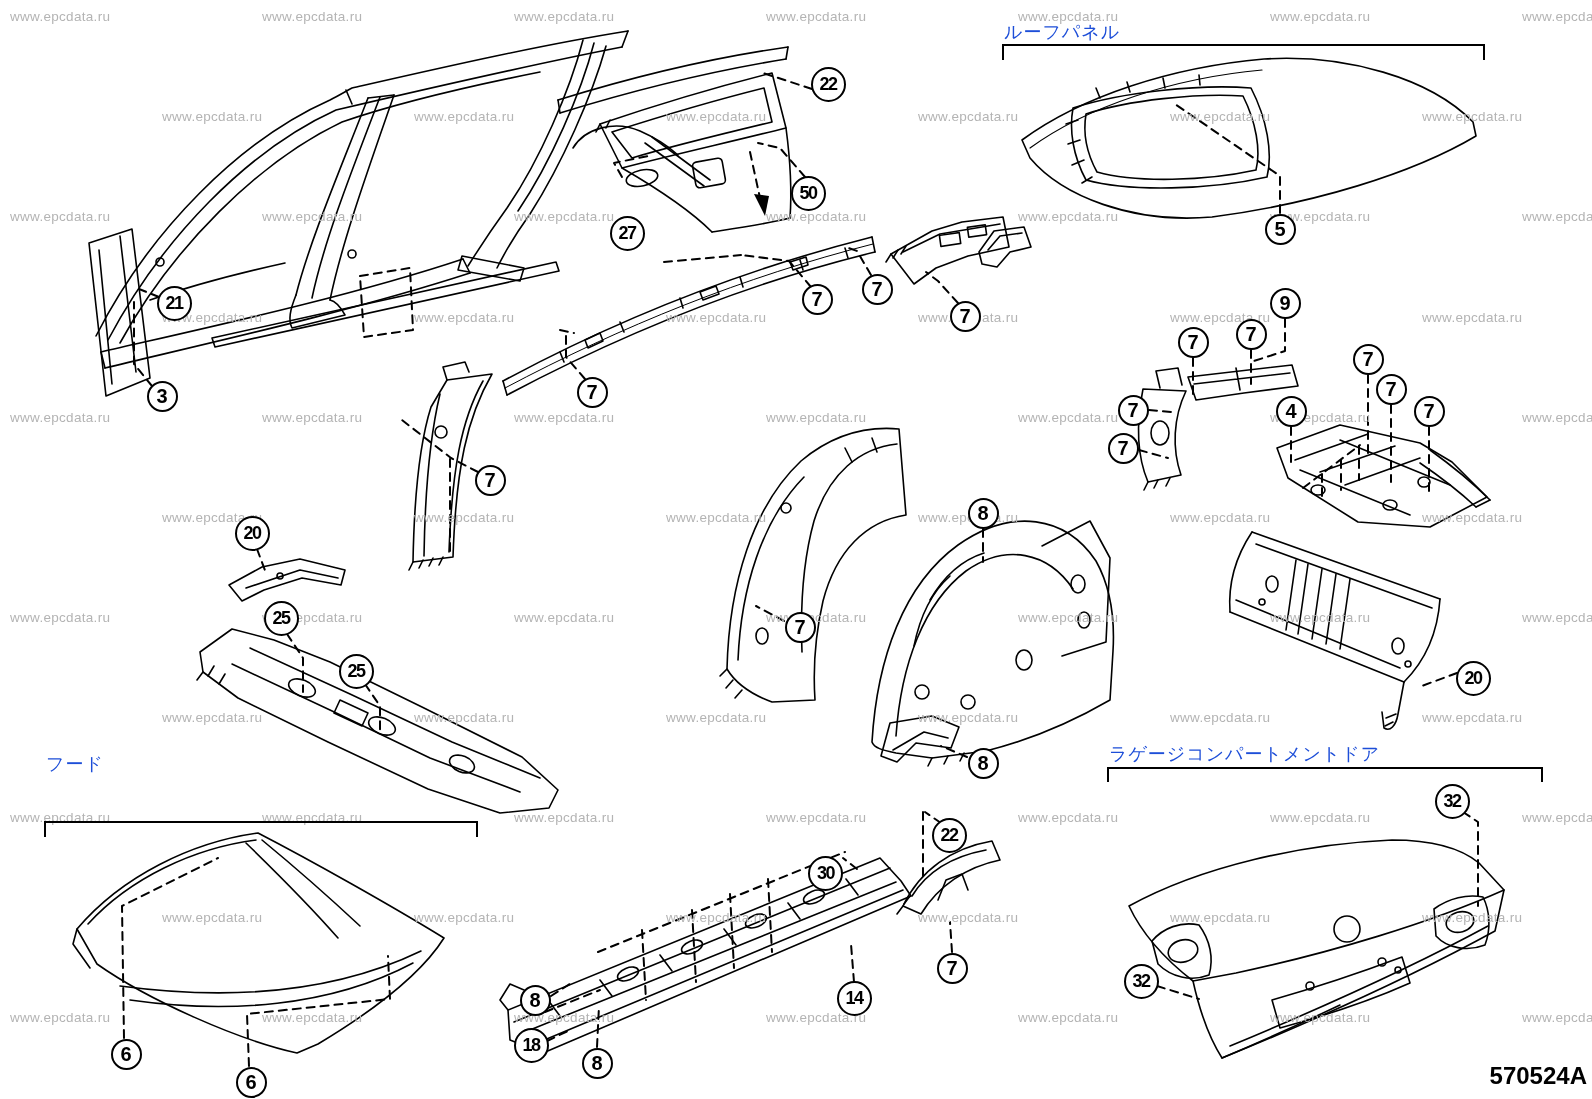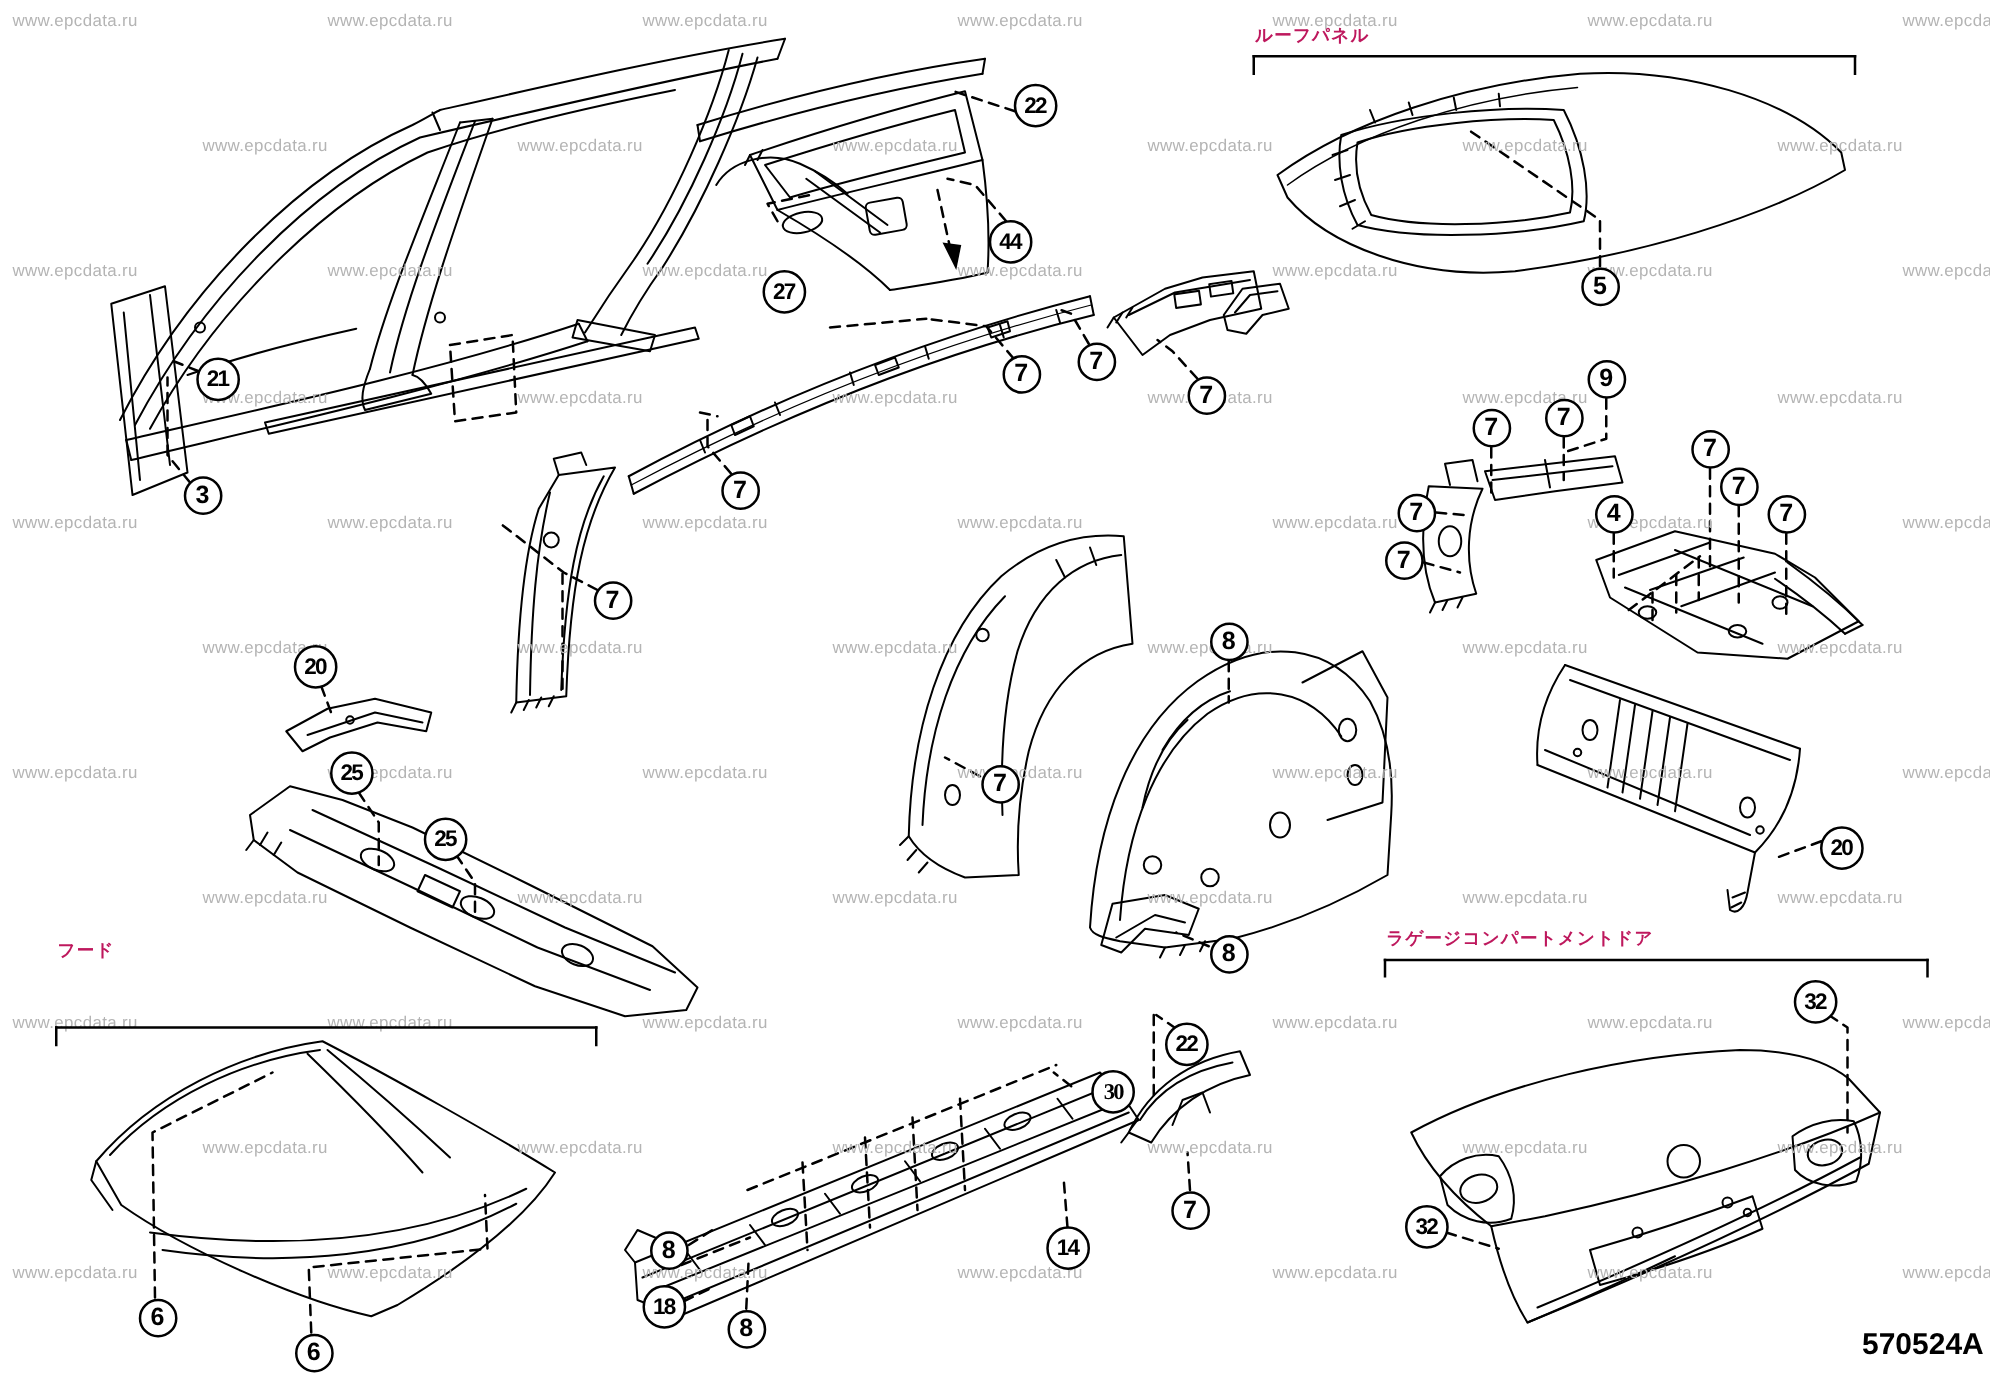--- a/index.html
+++ b/index.html
@@ -7,21 +7,21 @@
          font-family:"Liberation Sans","DejaVu Sans",sans-serif;}
   .stage svg{position:absolute;left:0;top:0;}
   .watermark{position:absolute;color:#b4b4b4;font-size:13.5px;line-height:15px;white-space:nowrap;
              letter-spacing:0.3px;user-select:none;z-index:1;}
   .layer{position:absolute;left:0;top:0;width:100%;height:100%;}
   .callout{position:absolute;box-sizing:border-box;border:2.4px solid #000;border-radius:50%;
            background:#fff;display:flex;align-items:center;justify-content:center;
            font-weight:bold;color:#000;z-index:6;cursor:pointer;}
   .callout.d1{width:31px;height:31px;font-size:20px;}
   .callout.d2{width:35px;height:35px;font-size:18px;letter-spacing:-1.5px;}
-  .section-label{position:absolute;font-weight:bold;font-size:14px;color:#be185d;z-index:5;
+  .section-label{position:absolute;font-weight:normal;font-size:18px;color:#1d4ed8;z-index:5;
                  white-space:nowrap;letter-spacing:1px;}
   .bracket{position:absolute;border-top:2.5px solid #000;border-left:2.5px solid #000;
            border-right:2.5px solid #000;z-index:4;}
   .diagram-code{position:absolute;left:1441px;top:1062px;width:146px;text-align:right;
                 font-weight:bold;font-size:24px;color:#000;z-index:5;}
 </style>
 </head>
 <body>
 
 <div class="stage">
@@ -377,21 +377,21 @@
       <div class="section-label" style="left: 1004px; top: 20px;">ルーフパネル</div>
       <div class="bracket" style="left: 1002px; top: 44px; width: 479px; height: 14px;"></div>
       <div class="section-label" style="left: 46px; top: 752px;">フード</div>
       <div class="bracket" style="left: 44px; top: 821px; width: 430px; height: 14px;"></div>
       <div class="section-label" style="left: 1109px; top: 742px;">ラゲージコンパートメントドア</div>
       <div class="bracket" style="left: 1107px; top: 767px; width: 432px; height: 13px;"></div>
     </div>
   <div class="layer">
       <div class="callout d2" style="left: 810.5px; top: 66.5px;">22</div>
       <div class="callout d2" style="left: 609.5px; top: 175.5px; margin-top: 40px;">27</div>
-      <div class="callout d2" style="left: 790.5px; top: 175.5px;">44</div>
+      <div class="callout d2" style="left: 790.5px; top: 175.5px;">50</div>
       <div class="callout d2" style="left: 156.5px; top: 285.5px;">21</div>
       <div class="callout d1" style="left: 146.5px; top: 380.5px;">3</div>
       <div class="callout d1" style="left: 801.5px; top: 283.5px;">7</div>
       <div class="callout d1" style="left: 861.5px; top: 273.5px;">7</div>
       <div class="callout d1" style="left: 949.5px; top: 300.5px;">7</div>
       <div class="callout d1" style="left: 576.5px; top: 376.5px;">7</div>
       <div class="callout d1" style="left: 474.5px; top: 464.5px;">7</div>
       <div class="callout d1" style="left: 1264.5px; top: 213.5px;">5</div>
       <div class="callout d1" style="left: 1269.5px; top: 287.5px;">9</div>
       <div class="callout d1" style="left: 1235.5px; top: 318.5px;">7</div>
@@ -407,21 +407,21 @@
       <div class="callout d2" style="left: 338.5px; top: 653.5px;">25</div>
       <div class="callout d1" style="left: 784.5px; top: 611.5px;">7</div>
       <div class="callout d1" style="left: 967.5px; top: 497.5px;">8</div>
       <div class="callout d1" style="left: 967.5px; top: 747.5px;">8</div>
       <div class="callout d2" style="left: 1455.5px; top: 660.5px;">20</div>
       <div class="callout d1" style="left: 110.5px; top: 1038.5px;">6</div>
       <div class="callout d1" style="left: 235.5px; top: 1066.5px;">6</div>
       <div class="callout d1" style="left: 519.5px; top: 984.5px;">8</div>
       <div class="callout d2" style="left: 513.5px; top: 1027.5px;">18</div>
       <div class="callout d1" style="left: 581.5px; top: 1047.5px;">8</div>
-      <div class="callout d2" style="left: 873px; top: 855.5px; font-family: Liberation Serif, serif;">30</div>
+      <div class="callout d2" style="left: 808px; top: 855.5px;">30</div>
       <div class="callout d2" style="left: 836.5px; top: 980.5px;">14</div>
       <div class="callout d2" style="left: 931.5px; top: 817.5px;">22</div>
       <div class="callout d1" style="left: 936.5px; top: 952.5px;">7</div>
       <div class="callout d2" style="left: 1434.5px; top: 783.5px;">32</div>
       <div class="callout d2" style="left: 1123.5px; top: 963.5px;">32</div>
     </div>
 
   <div class="diagram-code">570524A</div>
 </div>
 

